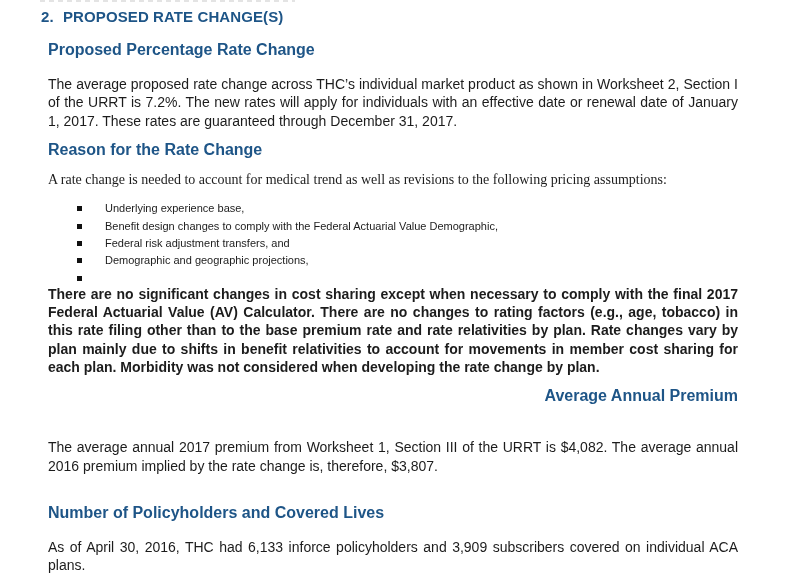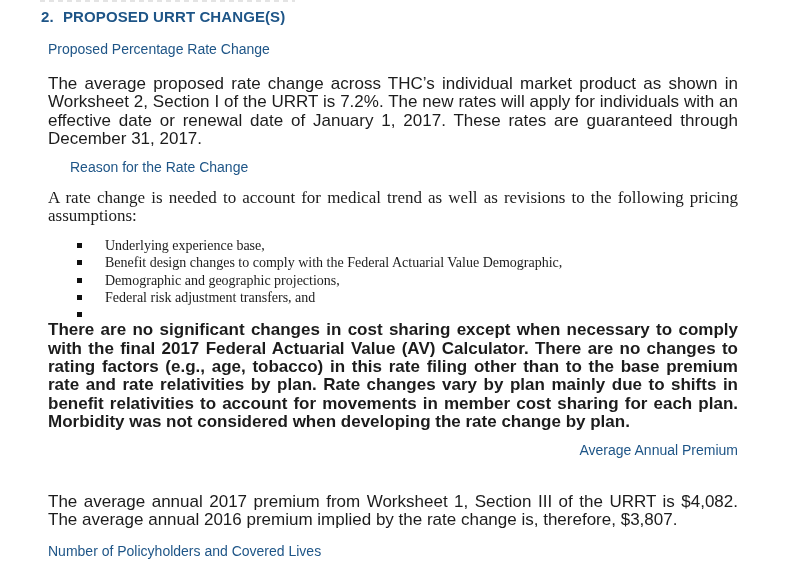--- a/index.html
+++ b/index.html
@@ -27,61 +27,61 @@
   h1 {
     display: flex;
     margin-top: 9px; margin-left: -7px;
     font-size: 15px; font-weight: bold;
     line-height: 16px;
     color: var(--heading-color, #1e5587);
     letter-spacing: 0.1px;
   }
   h1 .num { width: 22px; flex: none; }
   h2 {
-    font-size: 14px; font-weight: normal;
+    font-size: 16px; font-weight: bold;
     line-height: 15px;
     color: var(--heading-color, #1e5587);
   }
   p {
-    font-size: 17px; line-height: 18.3px;
+    font-size: 14px; line-height: 18.3px;
     text-align: justify;
   }
   .h2-1 { margin-top: 17px; }
   .p-1  { margin-top: 18px; }
-  .h2-2 { margin-top: 12px; margin-left: 22px; }
+  .h2-2 { margin-top: 12px; }
   .p-2  { margin-top: 14px; font-family: Liberation Serif, serif; }
   ul.bullets {
     list-style: none;
     margin-top: 11px; margin-left: 29px;
   }
   ul.bullets li {
     display: flex;
-    font-size: 14px; line-height: 17.4px; font-family: Liberation Serif, serif;
+    font-size: 11px; line-height: 17.4px;
   }
   ul.bullets .sq {
     width: 5px; height: 5px; flex: none;
     background: #111;
     margin: 6px 23px 0 0;
   }
   .p-3  { margin-top: 4px; font-weight: bold; }
   .h2-3 { margin-top: 12px; text-align: right; }
   .p-4  { margin-top: 35px; }
-  .h2-4 { margin-top: 14px; }
+  .h2-4 { margin-top: 30px; }
   .p-5  { margin-top: 18px; }
 </style>
 </head>
 <body style="background: rgb(255, 255, 255);">
 
 <div class="page">
 
   <div class="artifact"></div>
 
   <h1>
     <span class="num">2.</span>
-    <span>PROPOSED URRT CHANGE(S)</span>
+    <span>PROPOSED RATE CHANGE(S)</span>
   </h1>
 
   <h2 class="h2-1">Proposed Percentage Rate Change</h2>
 
   <p class="p-1">The average proposed rate change across THC’s individual market product as shown in Worksheet 2, Section I of the URRT is 7.2%.  The new rates will apply for individuals with an effective date or renewal date of January 1, 2017.  These rates are guaranteed through December 31, 2017.</p>
 
   <h2 class="h2-2">Reason for the Rate Change</h2>
 
   <p class="p-2">A rate change is needed to account for medical trend as well as revisions to the following pricing assumptions:</p>
 
@@ -89,33 +89,34 @@
     <li>
       <span class="sq"></span>
       <span>Underlying experience base,</span>
     </li>
     <li>
       <span class="sq"></span>
       <span>Benefit design changes to comply with the Federal Actuarial Value Demographic,</span>
     </li>
     <li>
       <span class="sq"></span>
-      <span>Demographic and geographic projections,</span>
+      <span>Federal risk adjustment transfers, and</span>
     </li>
     <li>
       <span class="sq"></span>
-      <span>Federal risk adjustment transfers, and</span>
+      <span>Demographic and geographic projections,</span>
     </li>
     <li>
       <span class="sq"></span>
     </li>
   </ul>
 
   <p class="p-3">There are no significant changes in cost sharing except when necessary to comply with the final 2017 Federal Actuarial Value (AV) Calculator.  There are no changes to rating factors (e.g., age, tobacco) in this rate filing other than to the base premium rate and rate relativities by plan.  Rate changes vary by plan mainly due to shifts in benefit relativities to account for movements in member cost sharing for each plan.  Morbidity was not considered when developing the rate change by plan.</p>
 
   <h2 class="h2-3">Average Annual Premium</h2>
 
   <p class="p-4">The average annual 2017 premium from Worksheet 1, Section III of the URRT is $4,082.  The average annual 2016 premium implied by the rate change is, therefore, $3,807.</p>
 
   <h2 class="h2-4">Number of Policyholders and Covered Lives</h2>
 
+  <p class="p-5">As of April 30, 2016, THC had 6,133 inforce policyholders and 3,909 subscribers covered on individual ACA plans.</p>
 
 </div>
 
 </body></html>

